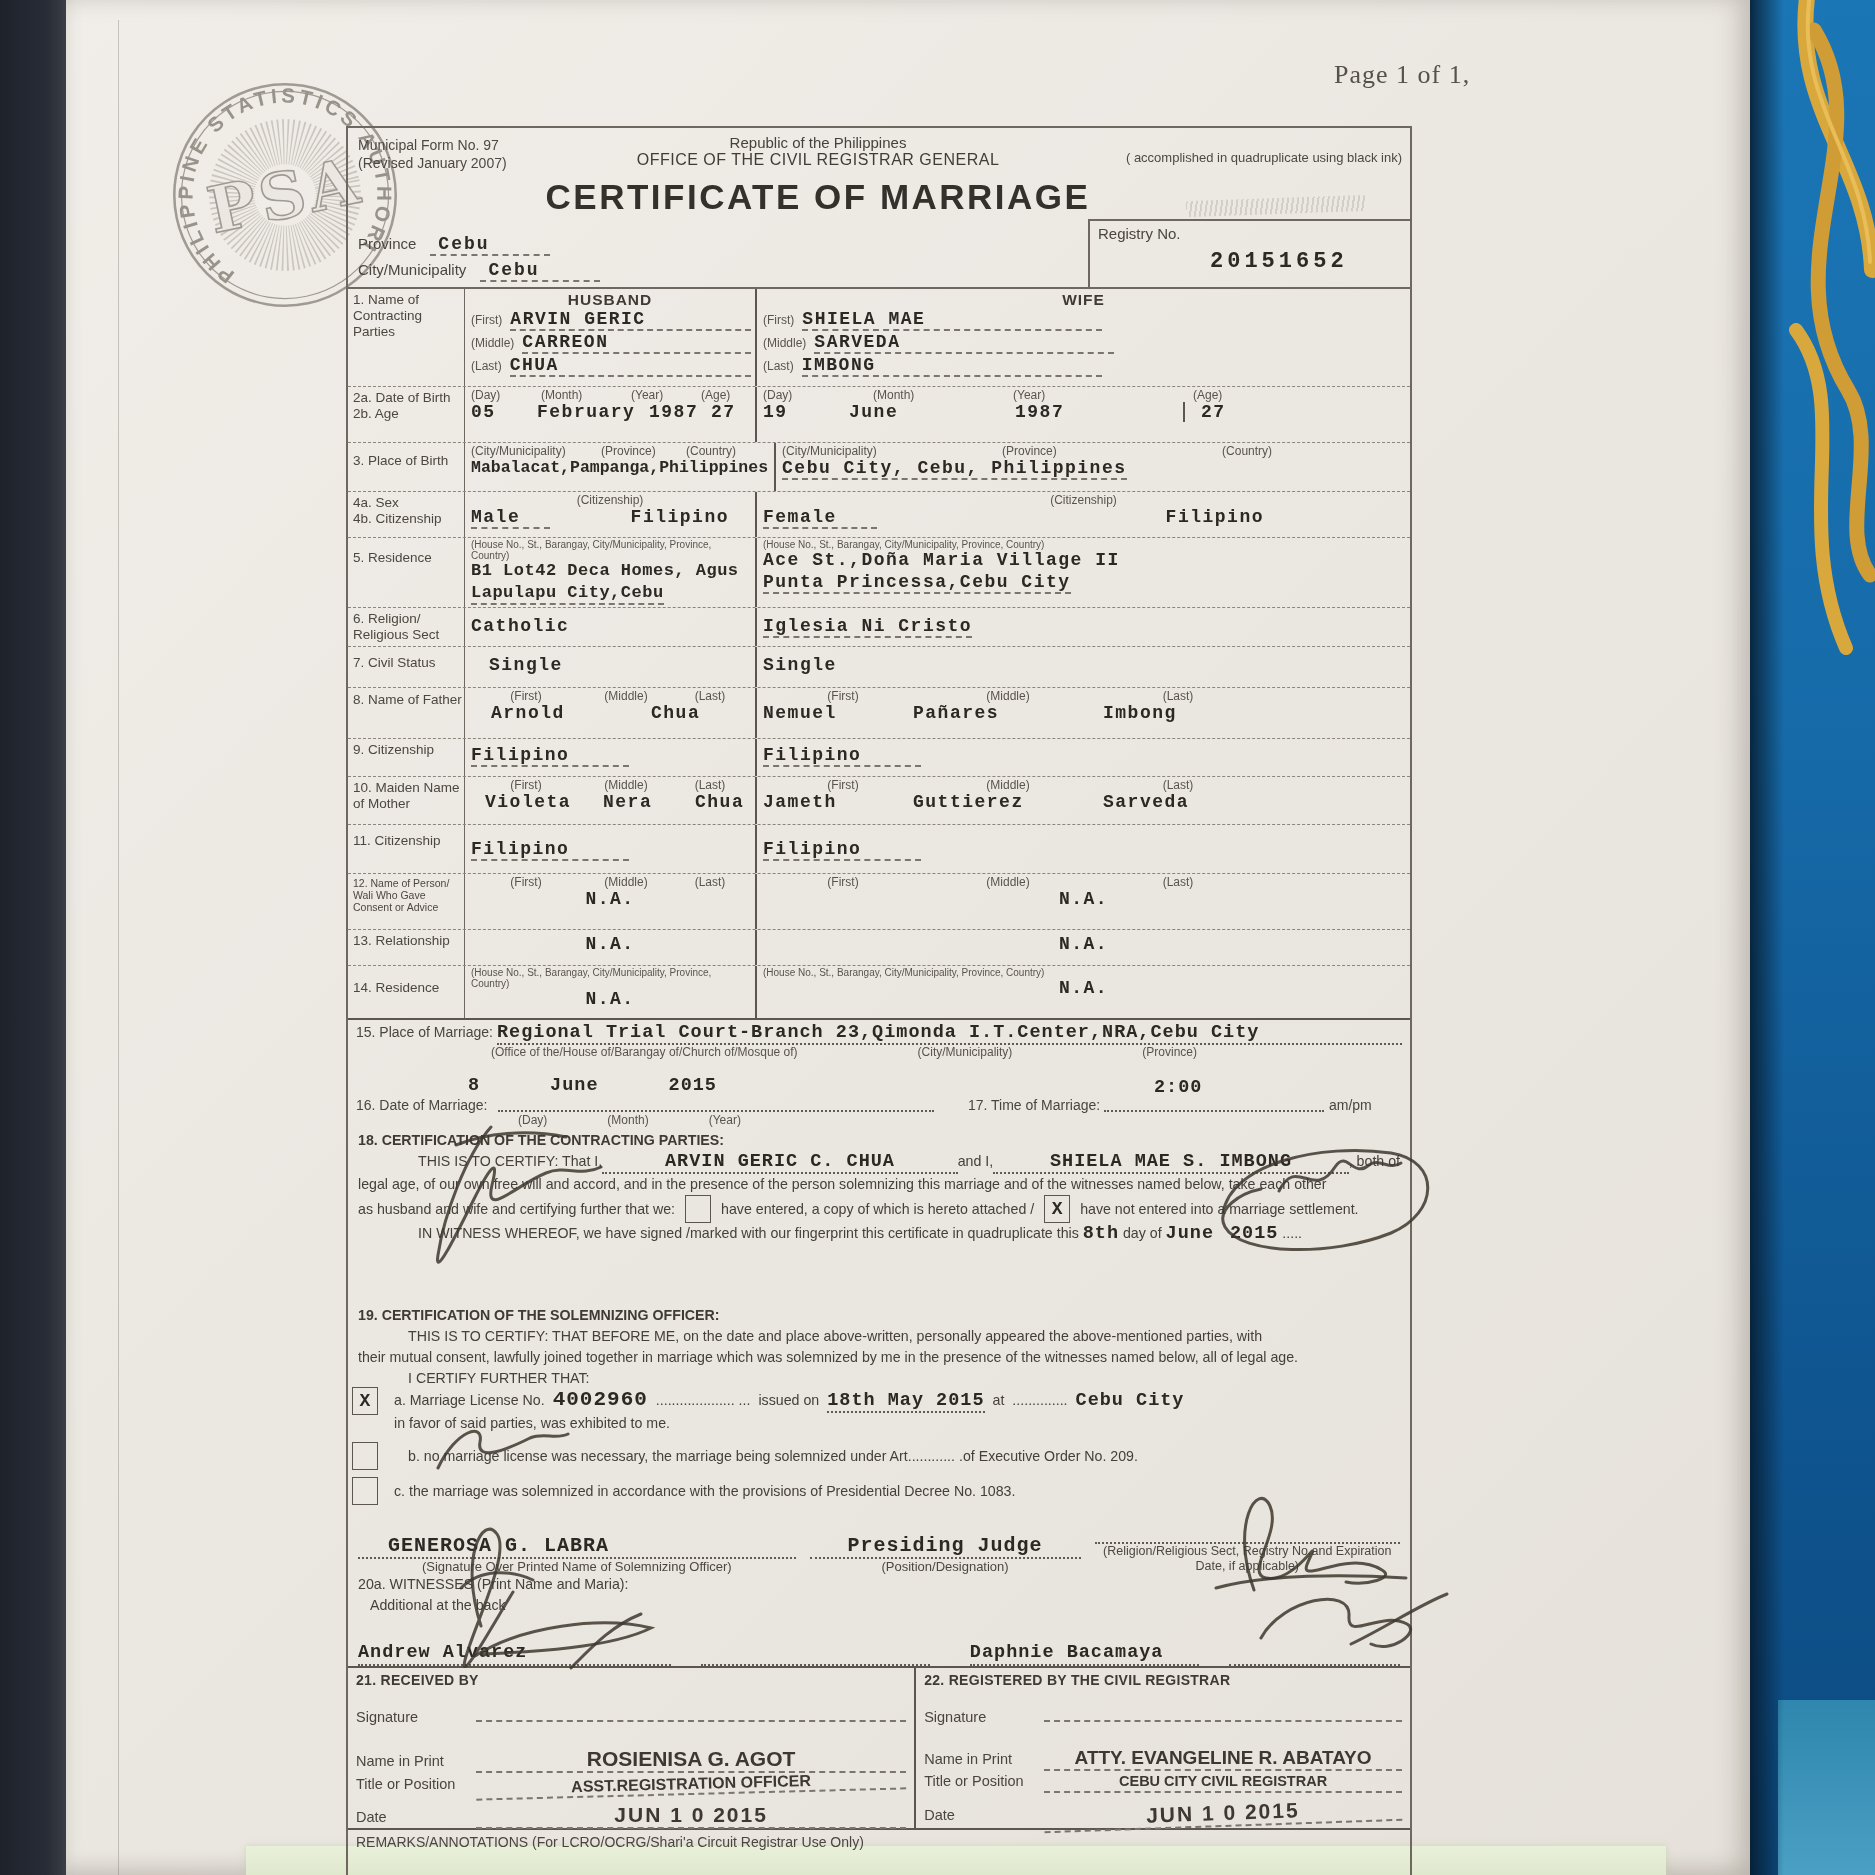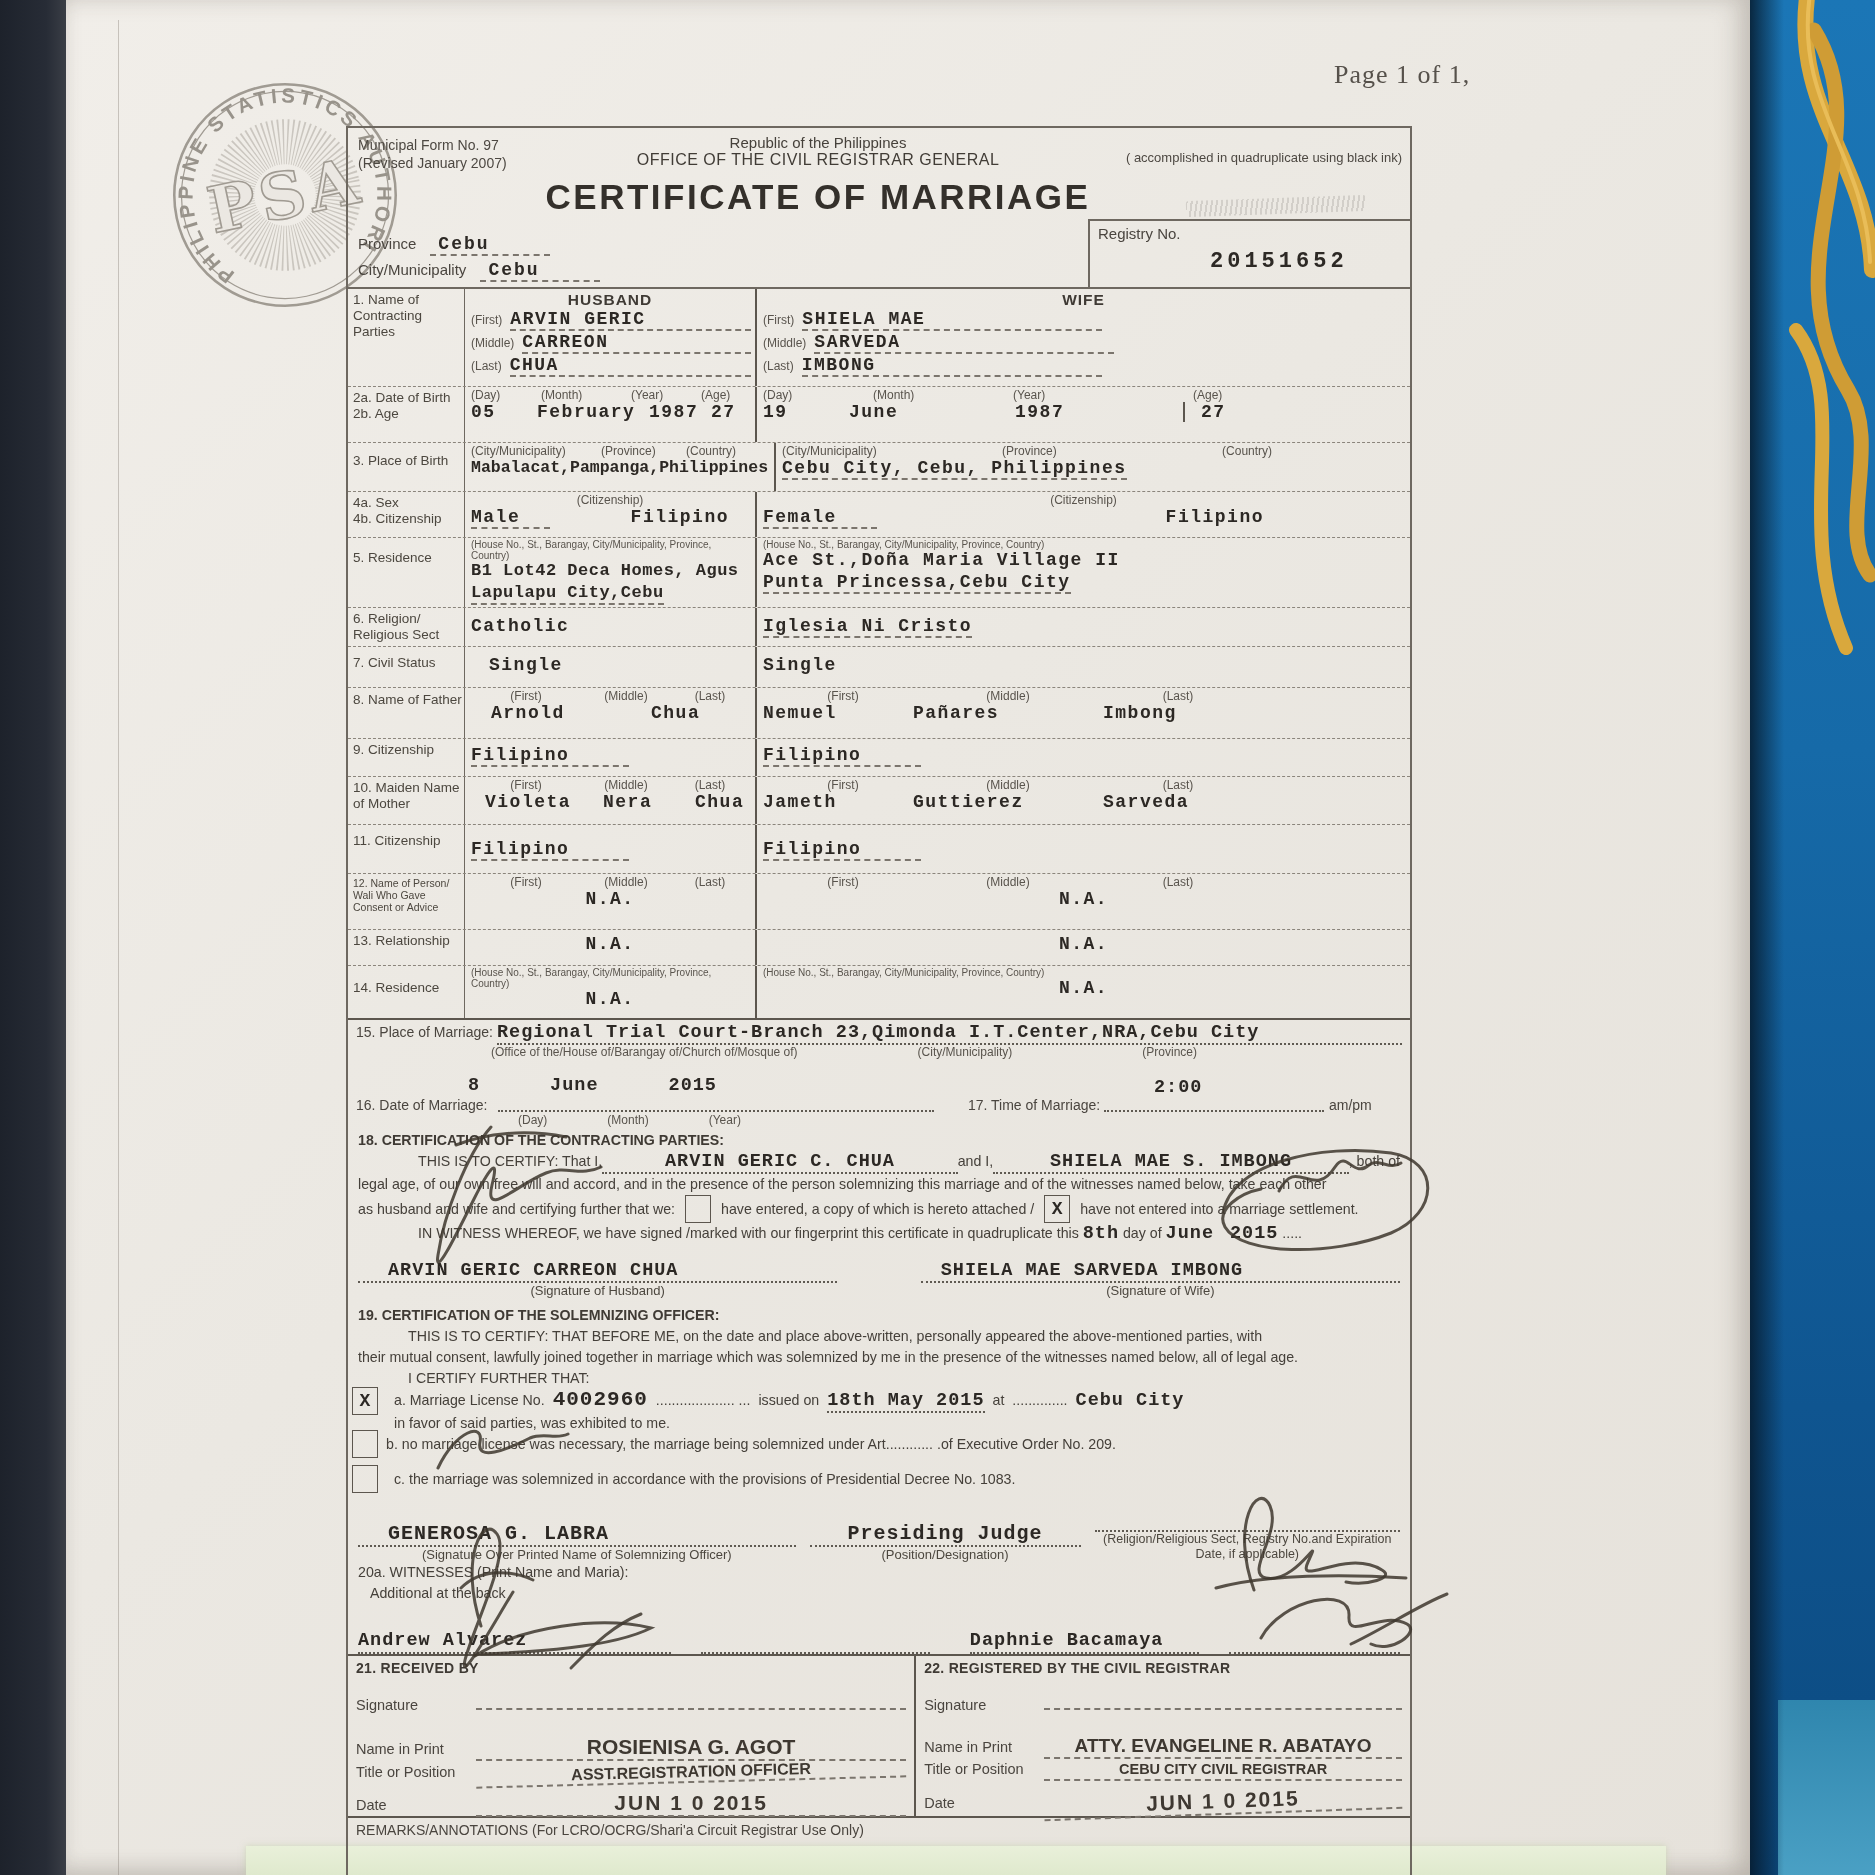--- a/index.html
+++ b/index.html
@@ -498,51 +498,40 @@
           <span>have not entered into a marriage settlement.</span>
         </div>
         <div class="para" style="white-space:nowrap;">
           <span class="indent">IN WITNESS WHEREOF, we have signed /marked with our fingerprint this certificate in quadruplicate this</span>
           <span class="bigval">8th</span>
           <span>day of</span>
           <span class="bigval">June</span>
           <span class="bigval" style="margin-left:12px;">2015</span>
           <span>.....</span>
         </div>
-        <div style="display:flex;margin-top:16px;padding:0 10px;">
-          <div style="flex:0 0 46%;">
-            <div class="bigval dotted" style="padding:0 30px;">ARVIN GERIC CARREON CHUA</div>
-            <div class="siglabel">(Signature of Husband)</div>
-          </div>
-          <div style="flex:0 0 8%;"></div>
-          <div style="flex:1;">
-            <div class="bigval dotted" style="padding:0 20px;">SHIELA MAE SARVEDA IMBONG</div>
-            <div class="siglabel">(Signature of Wife)</div>
-          </div>
-        </div>
       </div>
 
       <div class="sect" style="min-height:248px;border-bottom:none;">
         <div class="para" style="font-weight:bold;color:#3f3a34;">19. CERTIFICATION OF THE SOLEMNIZING OFFICER:</div>
         <div class="para indent">THIS IS TO CERTIFY:  THAT BEFORE ME,  on the date and place above-written, personally appeared the above-mentioned parties, with</div>
         <div class="para">their mutual consent, lawfully joined together in marriage which was solemnized by me in the presence of the witnesses named below, all of legal age.</div>
         <div class="para indent">I CERTIFY FURTHER THAT:</div>
         <div class="para" style="display:flex;align-items:baseline;gap:8px;white-space:nowrap;position:relative;padding-left:46px;">
           <span class="checkbox" style="position:absolute;left:4px;top:-2px;">X</span>
           <span>a. Marriage License No.</span>
           <span class="bigval" style="font-size:21px;">4002960</span>
           <span>.................... ...</span>
           <span>issued on</span>
           <span class="bigval dotted">18th  May 2015</span>
           <span>at</span>
           <span>..............</span>
           <span class="bigval">Cebu City</span>
         </div>
         <div class="para" style="padding-left:46px;">in favor of said parties, was exhibited to me.</div>
-        <div class="para" style="position:relative;padding-left:38px;">
+        <div class="para" style="position:relative;padding-left:60px;margin-top:12px;">
           <span class="checkbox" style="position:absolute;left:4px;top:-4px;"></span>
           <span>b. no marriage license was necessary, the marriage being solemnized under Art............ .of Executive Order No. 209.</span>
         </div>
         <div class="para" style="position:relative;padding-left:46px;margin-top:14px;">
           <span class="checkbox" style="position:absolute;left:4px;top:-4px;"></span>
           <span>c. the marriage was solemnized in accordance with the provisions of Presidential Decree No. 1083.</span>
         </div>
         <div style="display:flex;margin-top:18px;padding:0 10px;align-items:flex-end;">
           <div style="flex:0 0 42%;">
             <div class="bigval dotted" style="font-size:20px;padding-left:30px;">GENEROSA G. LABRA</div>

